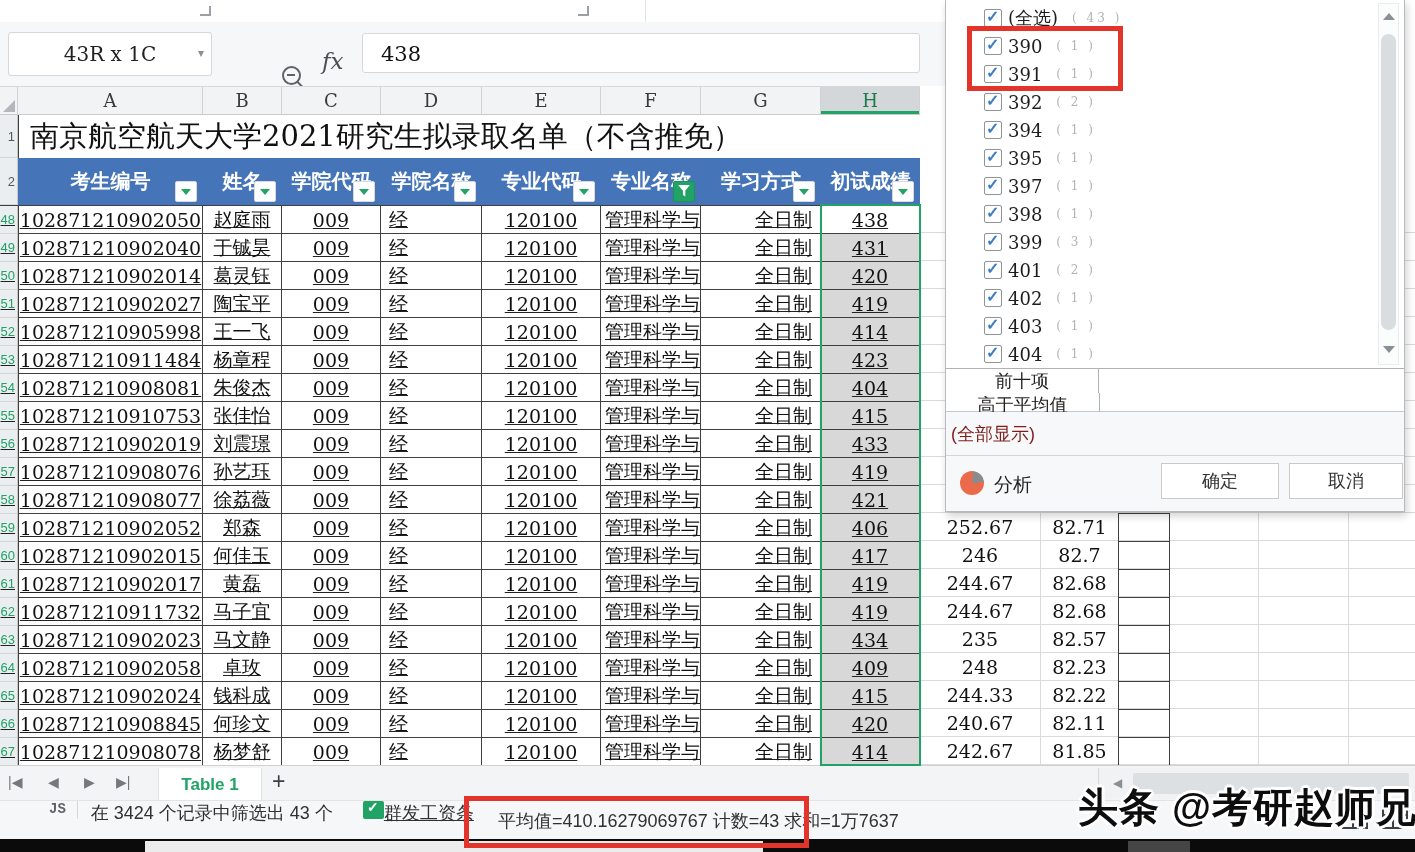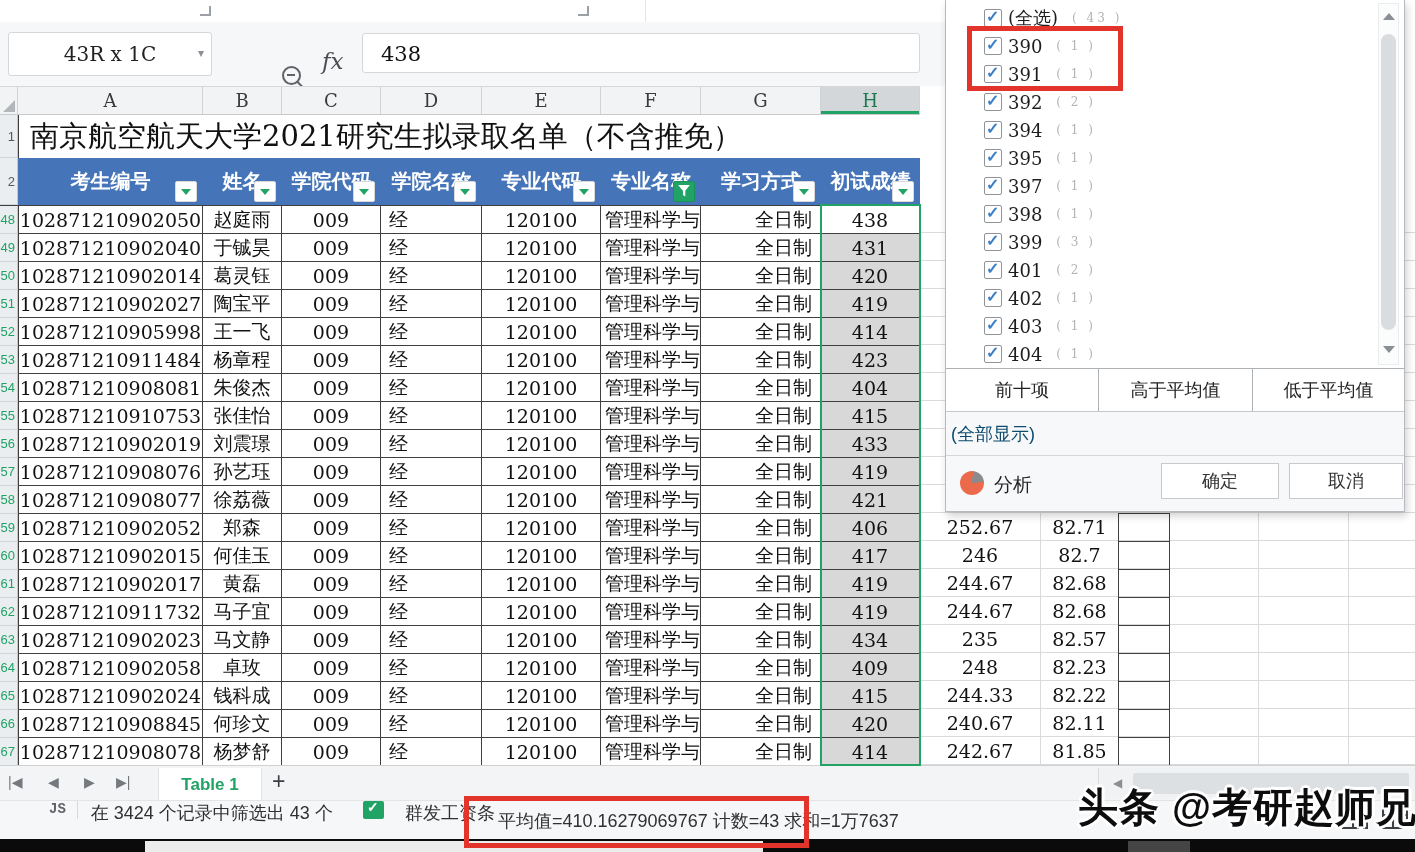--- a/index.html
+++ b/index.html
@@ -43,21 +43,21 @@
   .title-cell{width:902px;background:#fff;border-left:1px solid #3f3f3f;box-sizing:border-box;display:flex;align-items:center;
               padding-left:11px;font-size:29px;color:#111;white-space:nowrap;overflow:hidden;}
   .header-row{height:47px;display:flex;}
   .h-cell{background:#4575b8;color:#fff;font-weight:700;font-size:20px;display:flex;align-items:center;justify-content:center;
           position:relative;box-sizing:border-box;}
   .filter-btn{position:absolute;right:6px;bottom:3px;width:20px;height:19px;background:#fff;border:1px solid #d9d9d9;border-radius:2px;
               display:flex;align-items:center;justify-content:center;}
   .arrow-down{width:0;height:0;border-left:5px solid transparent;border-right:5px solid transparent;border-top:6px solid #21a366;}
   .filter-btn.active{background:#21a366;border-color:#179455;}
   .funnel{width:13px;height:13px;background:#fff;clip-path:polygon(5% 0,95% 0,60% 45%,60% 88%,42% 76%,42% 45%);}
-  .data-rows{border-top:1px solid #3f3f3f;}
+  .data-rows{border-top:1px solid #3f3f3f;text-decoration:underline;}
   .data-row{height:28px;display:flex;font-family:"DejaVu Serif","Liberation Serif",serif;font-size:19px;color:#111;}
   .cell{border-right:1px solid #3f3f3f;border-bottom:1px solid #3f3f3f;box-sizing:border-box;display:flex;align-items:center;
         justify-content:center;overflow:hidden;white-space:nowrap;background:#fff;}
   .c-id{width:185px;border-left:1px solid #3f3f3f;}
   .c-name{width:79px;}
   .c-ccode{width:99px;}
   .c-college{width:101px;justify-content:flex-start;padding-left:8px;}
   .c-mcode{width:119px;}
   .c-major{width:100px;justify-content:flex-start;padding-left:4px;}
   .c-mode{width:120px;justify-content:flex-end;padding-right:8px;}
@@ -86,25 +86,25 @@
   .f-item{height:28px;display:flex;align-items:center;padding-left:38px;}
   .f-check{width:16px;height:16px;background:#fff;border:1px solid #8f9499;border-radius:2px;position:relative;flex:none;}
   .f-check .tick{position:absolute;left:1px;top:-3px;font-size:16px;font-weight:700;color:#3c7dc4;}
   .f-label{margin-left:6px;font-family:"DejaVu Serif",serif;font-size:18px;color:#1d1d1d;}
   .f-count{margin-left:14px;font-family:"DejaVu Serif",serif;font-size:12px;color:#b3b3b3;letter-spacing:3px;}
   .f-scroll{position:absolute;right:5px;top:3px;width:21px;height:362px;background:#fbfcfc;border:1px solid #ebeced;box-sizing:border-box;}
   .f-up{position:absolute;left:4px;top:9px;width:0;height:0;border-left:6px solid transparent;border-right:6px solid transparent;border-bottom:7px solid #8a8f94;}
   .f-thumb{position:absolute;left:2px;top:30px;width:15px;height:296px;background:#dadde0;border-radius:8px;}
   .f-down{position:absolute;left:4px;top:342px;width:0;height:0;border-left:6px solid transparent;border-right:6px solid transparent;border-top:7px solid #8a8f94;}
   .f-buttons{position:absolute;left:0;top:368px;width:100%;height:44px;border-top:1px solid #aeb2b5;border-bottom:1px solid #c6c9cc;
-             display:flex;background:#fff;box-sizing:border-box;}
+             display:flex;background:#fff;box-sizing:border-box;flex-direction:column;}
   .f-btn{display:flex;align-items:center;justify-content:center;font-size:18px;color:#222;border-right:1px solid #aeb2b5;box-sizing:border-box;}
   .f-btn:last-child{border-right:none;}
   .f-showall{position:absolute;left:0;top:412px;width:100%;height:44px;background:#f7f8f9;border-bottom:1px solid #d4d6d8;
-             display:flex;align-items:center;padding-left:5px;font-size:18px;color:#0c4a6e;box-sizing:border-box;}
+             display:flex;align-items:center;padding-left:5px;font-size:18px;color:#7f1d1d;box-sizing:border-box;}
   .f-bottom{position:absolute;left:0;top:456px;width:100%;height:55px;background:#f7f8f9;}
   .pie-icon{position:absolute;left:14px;top:15px;width:24px;height:24px;border-radius:50%;
             background:conic-gradient(from 5deg,#8b8b8b 0 80deg,#ea6a4b 80deg 360deg);}
   .analyze-label{position:absolute;left:48px;top:16px;font-size:19px;color:#222;}
   .panel-btn{position:absolute;top:7px;height:36px;background:#fff;border:1px solid #c7c9cb;display:flex;align-items:center;
              justify-content:center;font-size:18px;color:#333;box-sizing:border-box;}
   .btn-ok{left:215px;width:118px;}
   .btn-cancel{left:343px;width:114px;}
 
   
@@ -123,21 +123,21 @@
   .h-thumb{position:absolute;left:34px;top:5px;width:276px;height:21px;background:#dde0e2;border-radius:2px;}
 
   
   .status-bar{position:absolute;left:0;top:800px;width:1415px;height:39px;background:#f6f7f8;border-top:1px solid #e3e4e5;
               display:flex;box-sizing:border-box;padding-left:44px;}
   .js-icon{margin-left:5px;font-family:"Liberation Mono",monospace;font-size:14px;font-weight:700;color:#5f6368;}
   .sb-sep{width:1px;height:18px;background:#d6d8da;margin:0 13px 0 11px;}
   .sb-text{font-size:18px;color:#2f3133;white-space:nowrap;}
   .envelope-icon{margin-left:30px;width:21px;height:18px;background:#21a366;border-radius:2px;position:relative;flex:none;}
   .envelope-icon .tick{position:absolute;left:4px;top:-2px;color:#fff;font-size:14px;font-weight:700;}
-  .payroll{margin-left:21px;}
+  .payroll{margin-left:0;text-decoration:underline;}
   .stats-box{position:absolute;left:478px;top:0;height:39px;display:flex;align-items:center;margin-left:20px;}
   .view-icon{position:absolute;top:806px;width:26px;height:23px;border:2px solid #3c4043;background:#f2f3f4;box-sizing:border-box;z-index:2;}
   .view-icon::before{content:"";position:absolute;left:0;top:6px;width:100%;height:2px;background:#3c4043;}
   .view-icon::after{content:"";position:absolute;left:8px;top:0;width:2px;height:100%;background:#3c4043;}
   .vi-1{left:1342px;}
   .vi-2{left:1382px;}
 
   
   .bottom-bar{position:absolute;left:0;top:839px;width:1415px;height:13px;background:#0b0b0b;z-index:8;}
   .bb-light{position:absolute;left:145px;top:2px;width:618px;height:11px;background:#ececec;}

